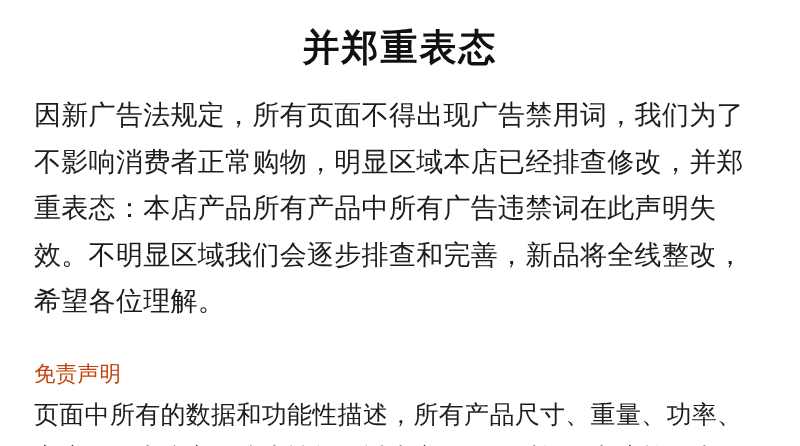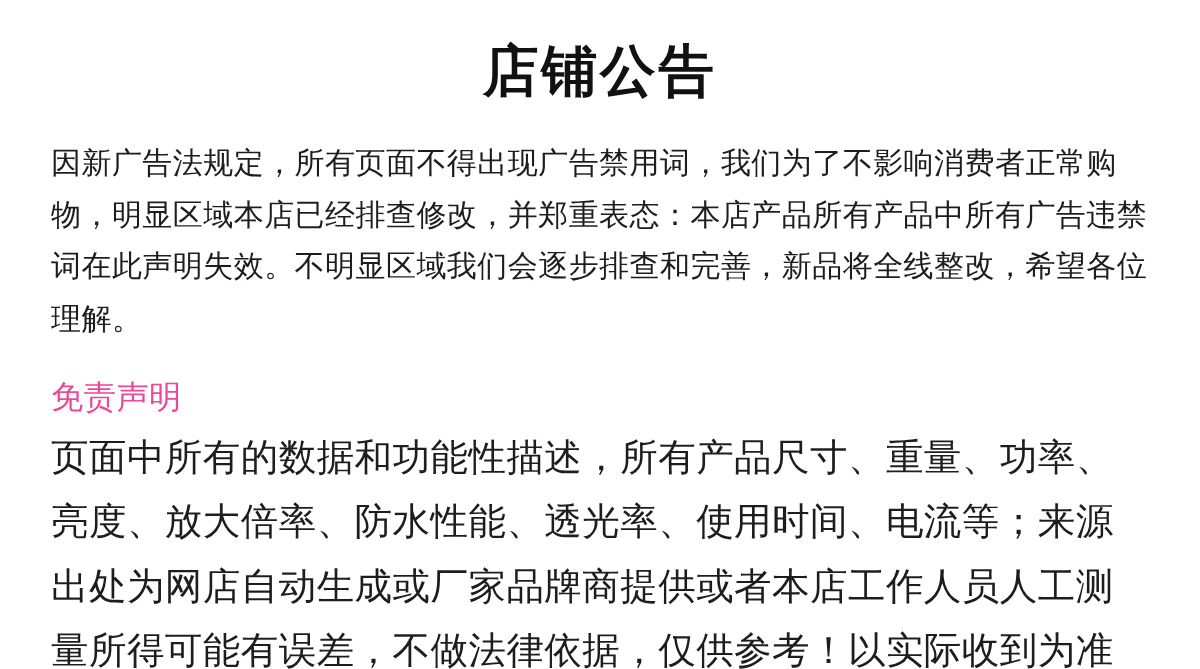--- a/index.html
+++ b/index.html
@@ -27,48 +27,48 @@
     font-weight: bold;
     letter-spacing: 2px;
     margin: 26px 0 0 0;
     line-height: 1.2;
     color: #111111;
   }
   .body-block {
     margin-top: 22px;
   }
   .para {
-    font-size: 20px;
+    font-size: 27px;
     line-height: 1.72;
     letter-spacing: 0.3px;
     color: #1d1d1d;
     text-align: left;
     margin: 0;
   }
   .disclaimer-heading {
     font-size: 21.5px;
     line-height: 1.72;
     letter-spacing: 0.3px;
-    color: #ec4899;
-    margin: 17px 0 0 0;
+    color: #c2410c;
+    margin: 31px 0 0 0;
   }
   .disclaimer-body {
     font-size: 25px;
     line-height: 1.72;
     letter-spacing: 0.3px;
     color: #1d1d1d;
     margin: 0;
   }
 </style>
 </head>
 <body>
 
 <div class="page">
 
-  <h1 class="notice-title">店铺公告</h1>
+  <h1 class="notice-title">并郑重表态</h1>
 
   <div class="body-block">
     <p class="para">因新广告法规定，所有页面不得出现广告禁用词，我们为了不影响消费者正常购物，明显区域本店已经排查修改，并郑重表态：本店产品所有产品中所有广告违禁词在此声明失效。不明显区域我们会逐步排查和完善，新品将全线整改，希望各位理解。</p>
 
     <p class="disclaimer-heading">免责声明</p>
 
     <p class="disclaimer-body">页面中所有的数据和功能性描述，所有产品尺寸、重量、功率、亮度、放大倍率、防水性能、透光率、使用时间、电流等；来源出处为网店自动生成或厂家品牌商提供或者本店工作人员人工测量所得可能有误差，不做法律依据，仅供参考！以实际收到为准</p>
   </div>
 
 </div>

